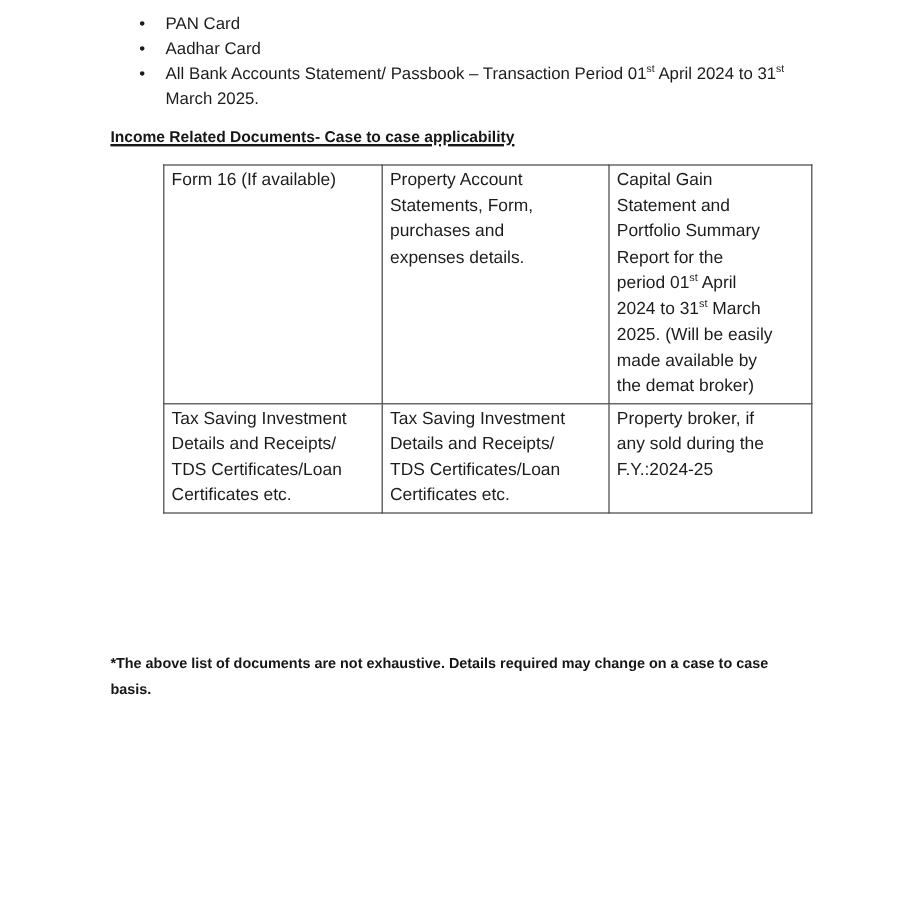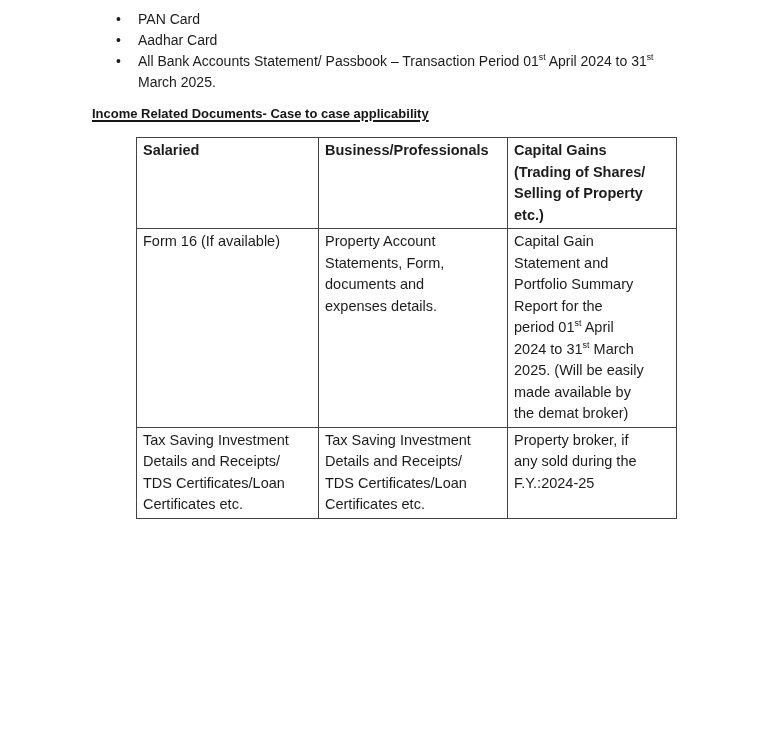--- a/index.html
+++ b/index.html
@@ -81,41 +81,27 @@
   <div class="heading">Income Related Documents- Case to case applicability</div>
 
   <table class="doc-table">
     <colgroup>
       <col style="width:182px">
       <col style="width:189px">
       <col style="width:169px">
     </colgroup>
     <tbody>
       <tr>
-        <th>
-            <span class="ln">Salaried</span>
-          </th>
-        <th>
-            <span class="ln">Business/Professionals</span>
-          </th>
-        <th>
-          <span class="ln">Capital Gains</span>
-          <span class="ln">(Trading of Shares/</span>
-          <span class="ln">Selling of Property</span>
-          <span class="ln">etc.)</span>
-        </th>
-      </tr>
-      <tr>
         <td>
             <span class="ln">Form 16 (If available)</span>
           </td>
         <td>
           <span class="ln">Property Account</span>
           <span class="ln">Statements, Form,</span>
-          <span class="ln">documents and</span>
+          <span class="ln">purchases and</span>
           <span class="ln">expenses details.</span>
         </td>
         <td>
           <span class="ln">Capital Gain</span>
           <span class="ln">Statement and</span>
           <span class="ln">Portfolio Summary</span>
           <span class="ln">Report for the</span>
           <span class="ln"><span>period 01</span><sup>st</sup><span> April</span></span>
           <span class="ln"><span>2024 to 31</span><sup>st</sup><span> March</span></span>
           <span class="ln">2025. (Will be easily</span>
@@ -138,14 +124,18 @@
         </td>
         <td>
           <span class="ln">Property broker, if</span>
           <span class="ln">any sold during the</span>
           <span class="ln">F.Y.:2024-25</span>
         </td>
       </tr>
     </tbody>
   </table>
 
+  <div class="footnote">
+    <div>*The above list of documents are not exhaustive. Details required may change on a case to case</div>
+    <div>basis.</div>
+  </div>
 
 </div>
 
 </body></html>

